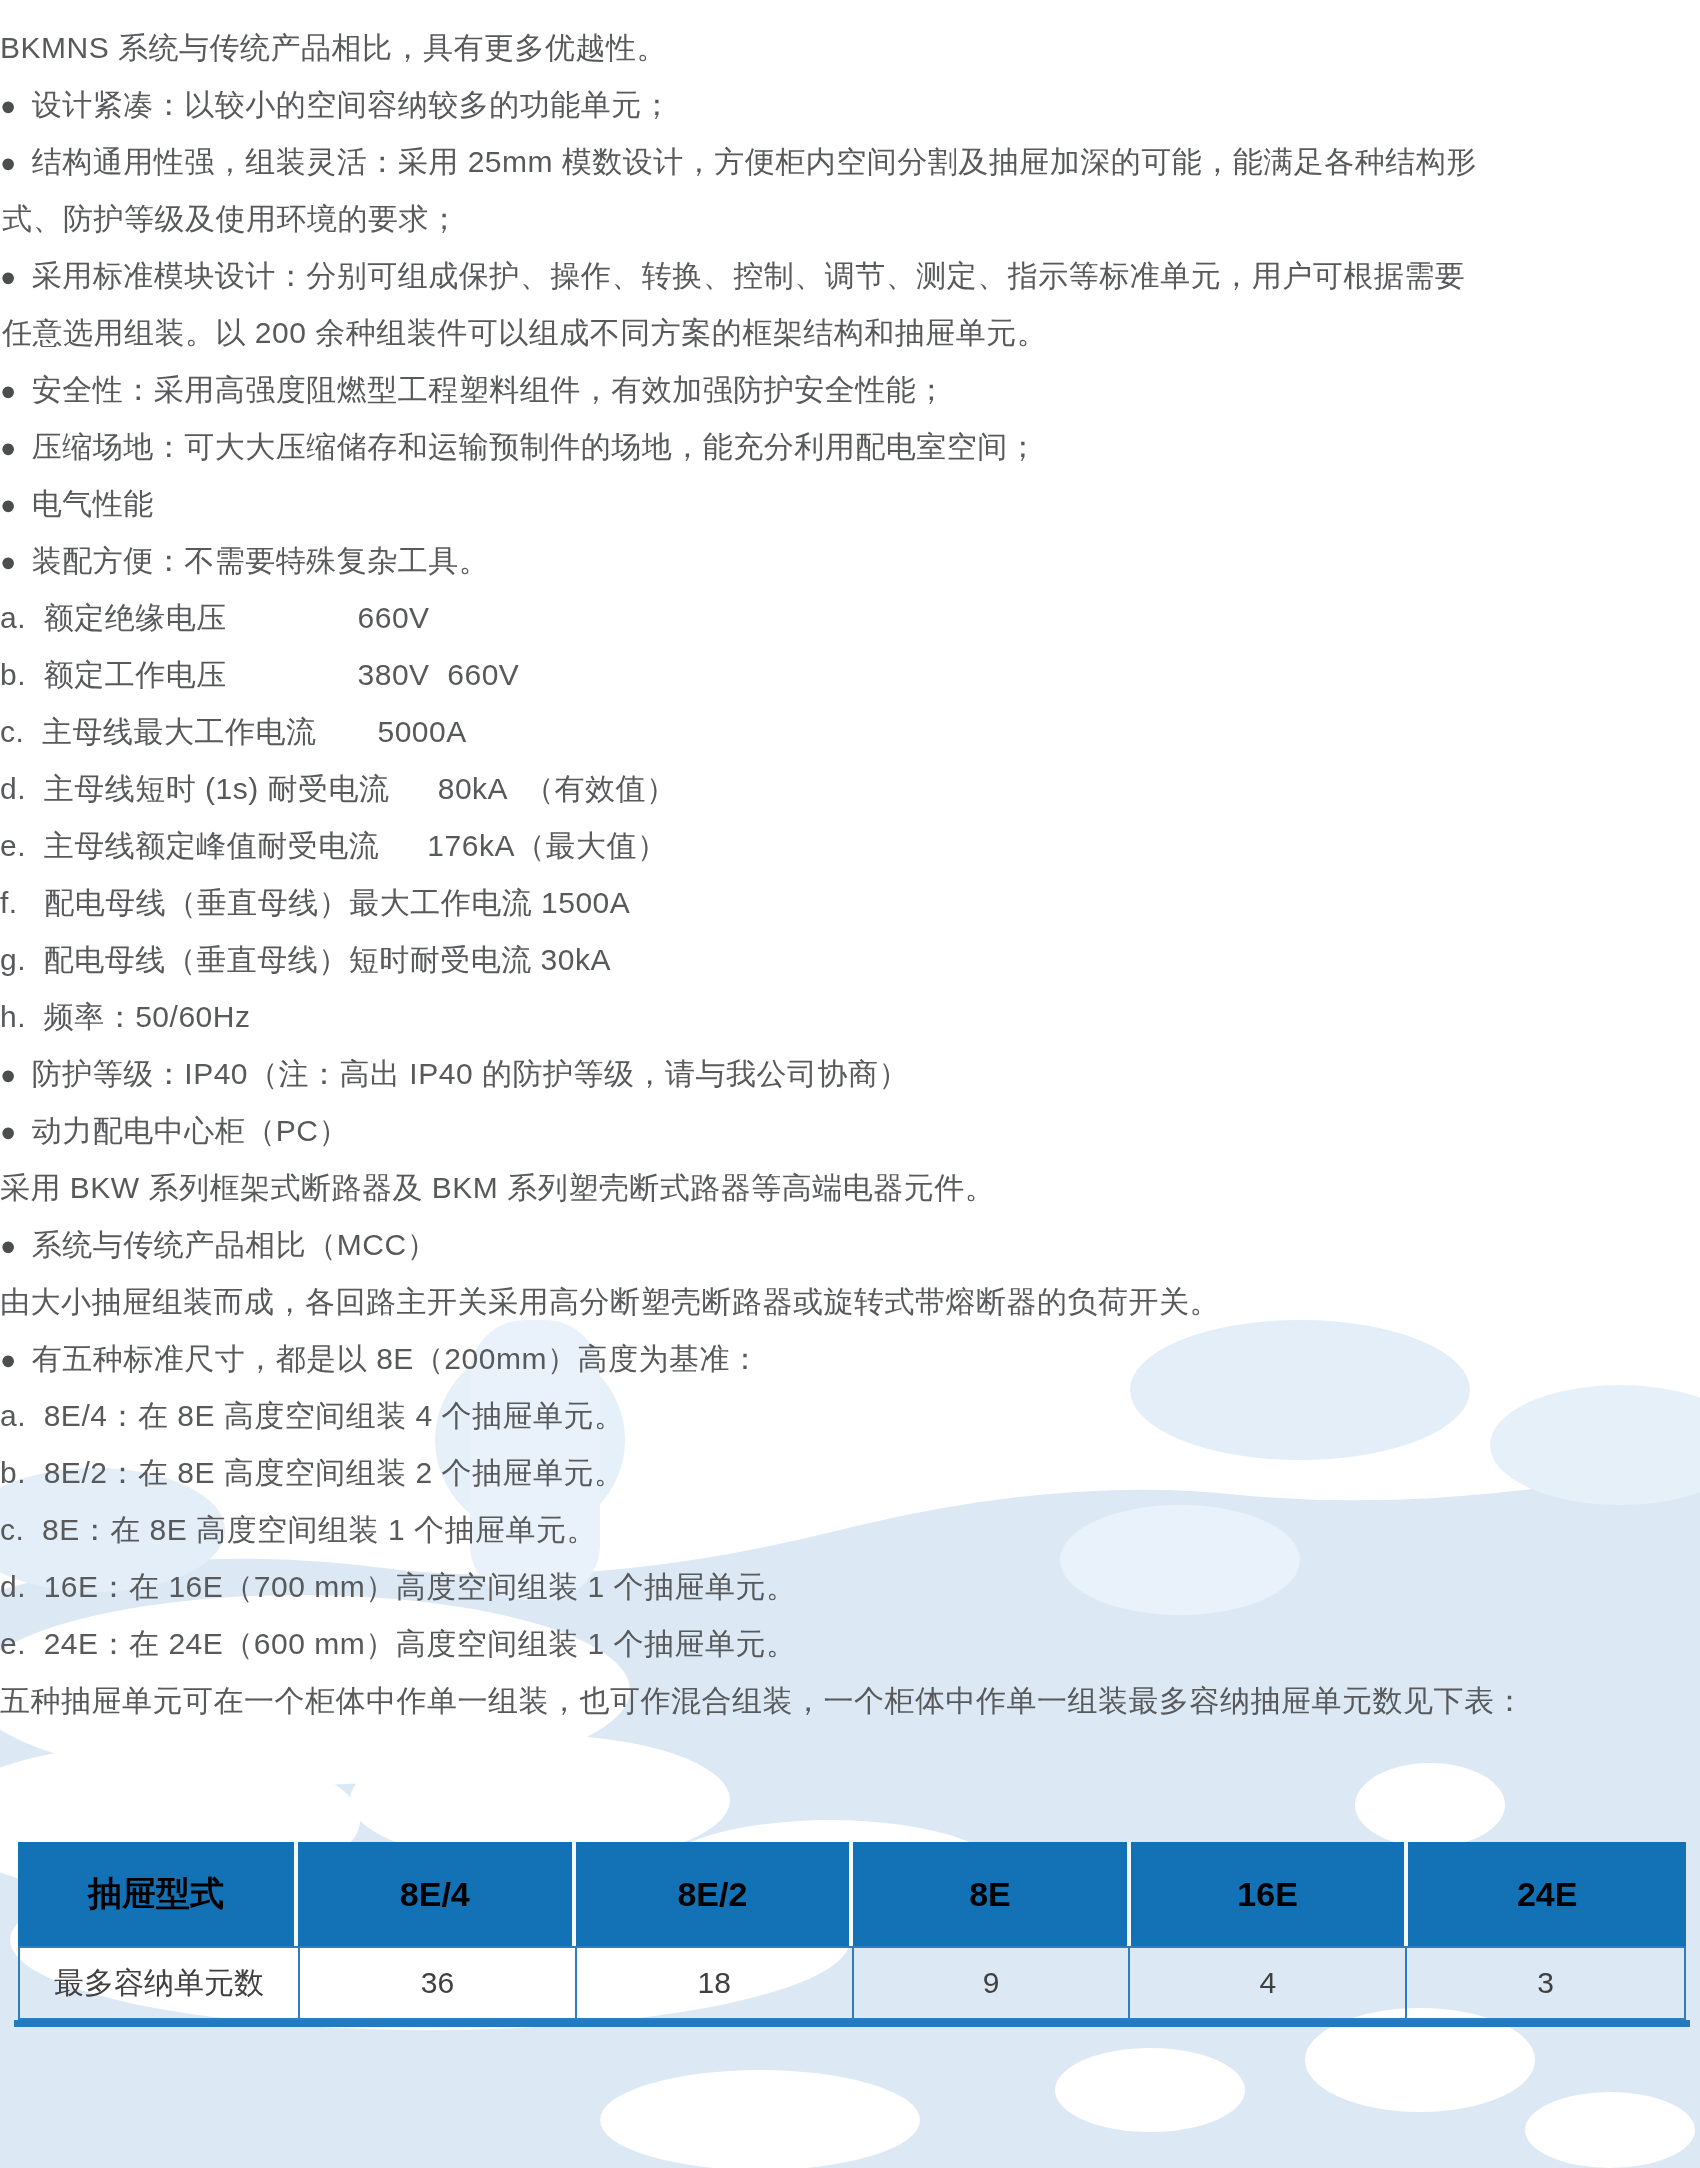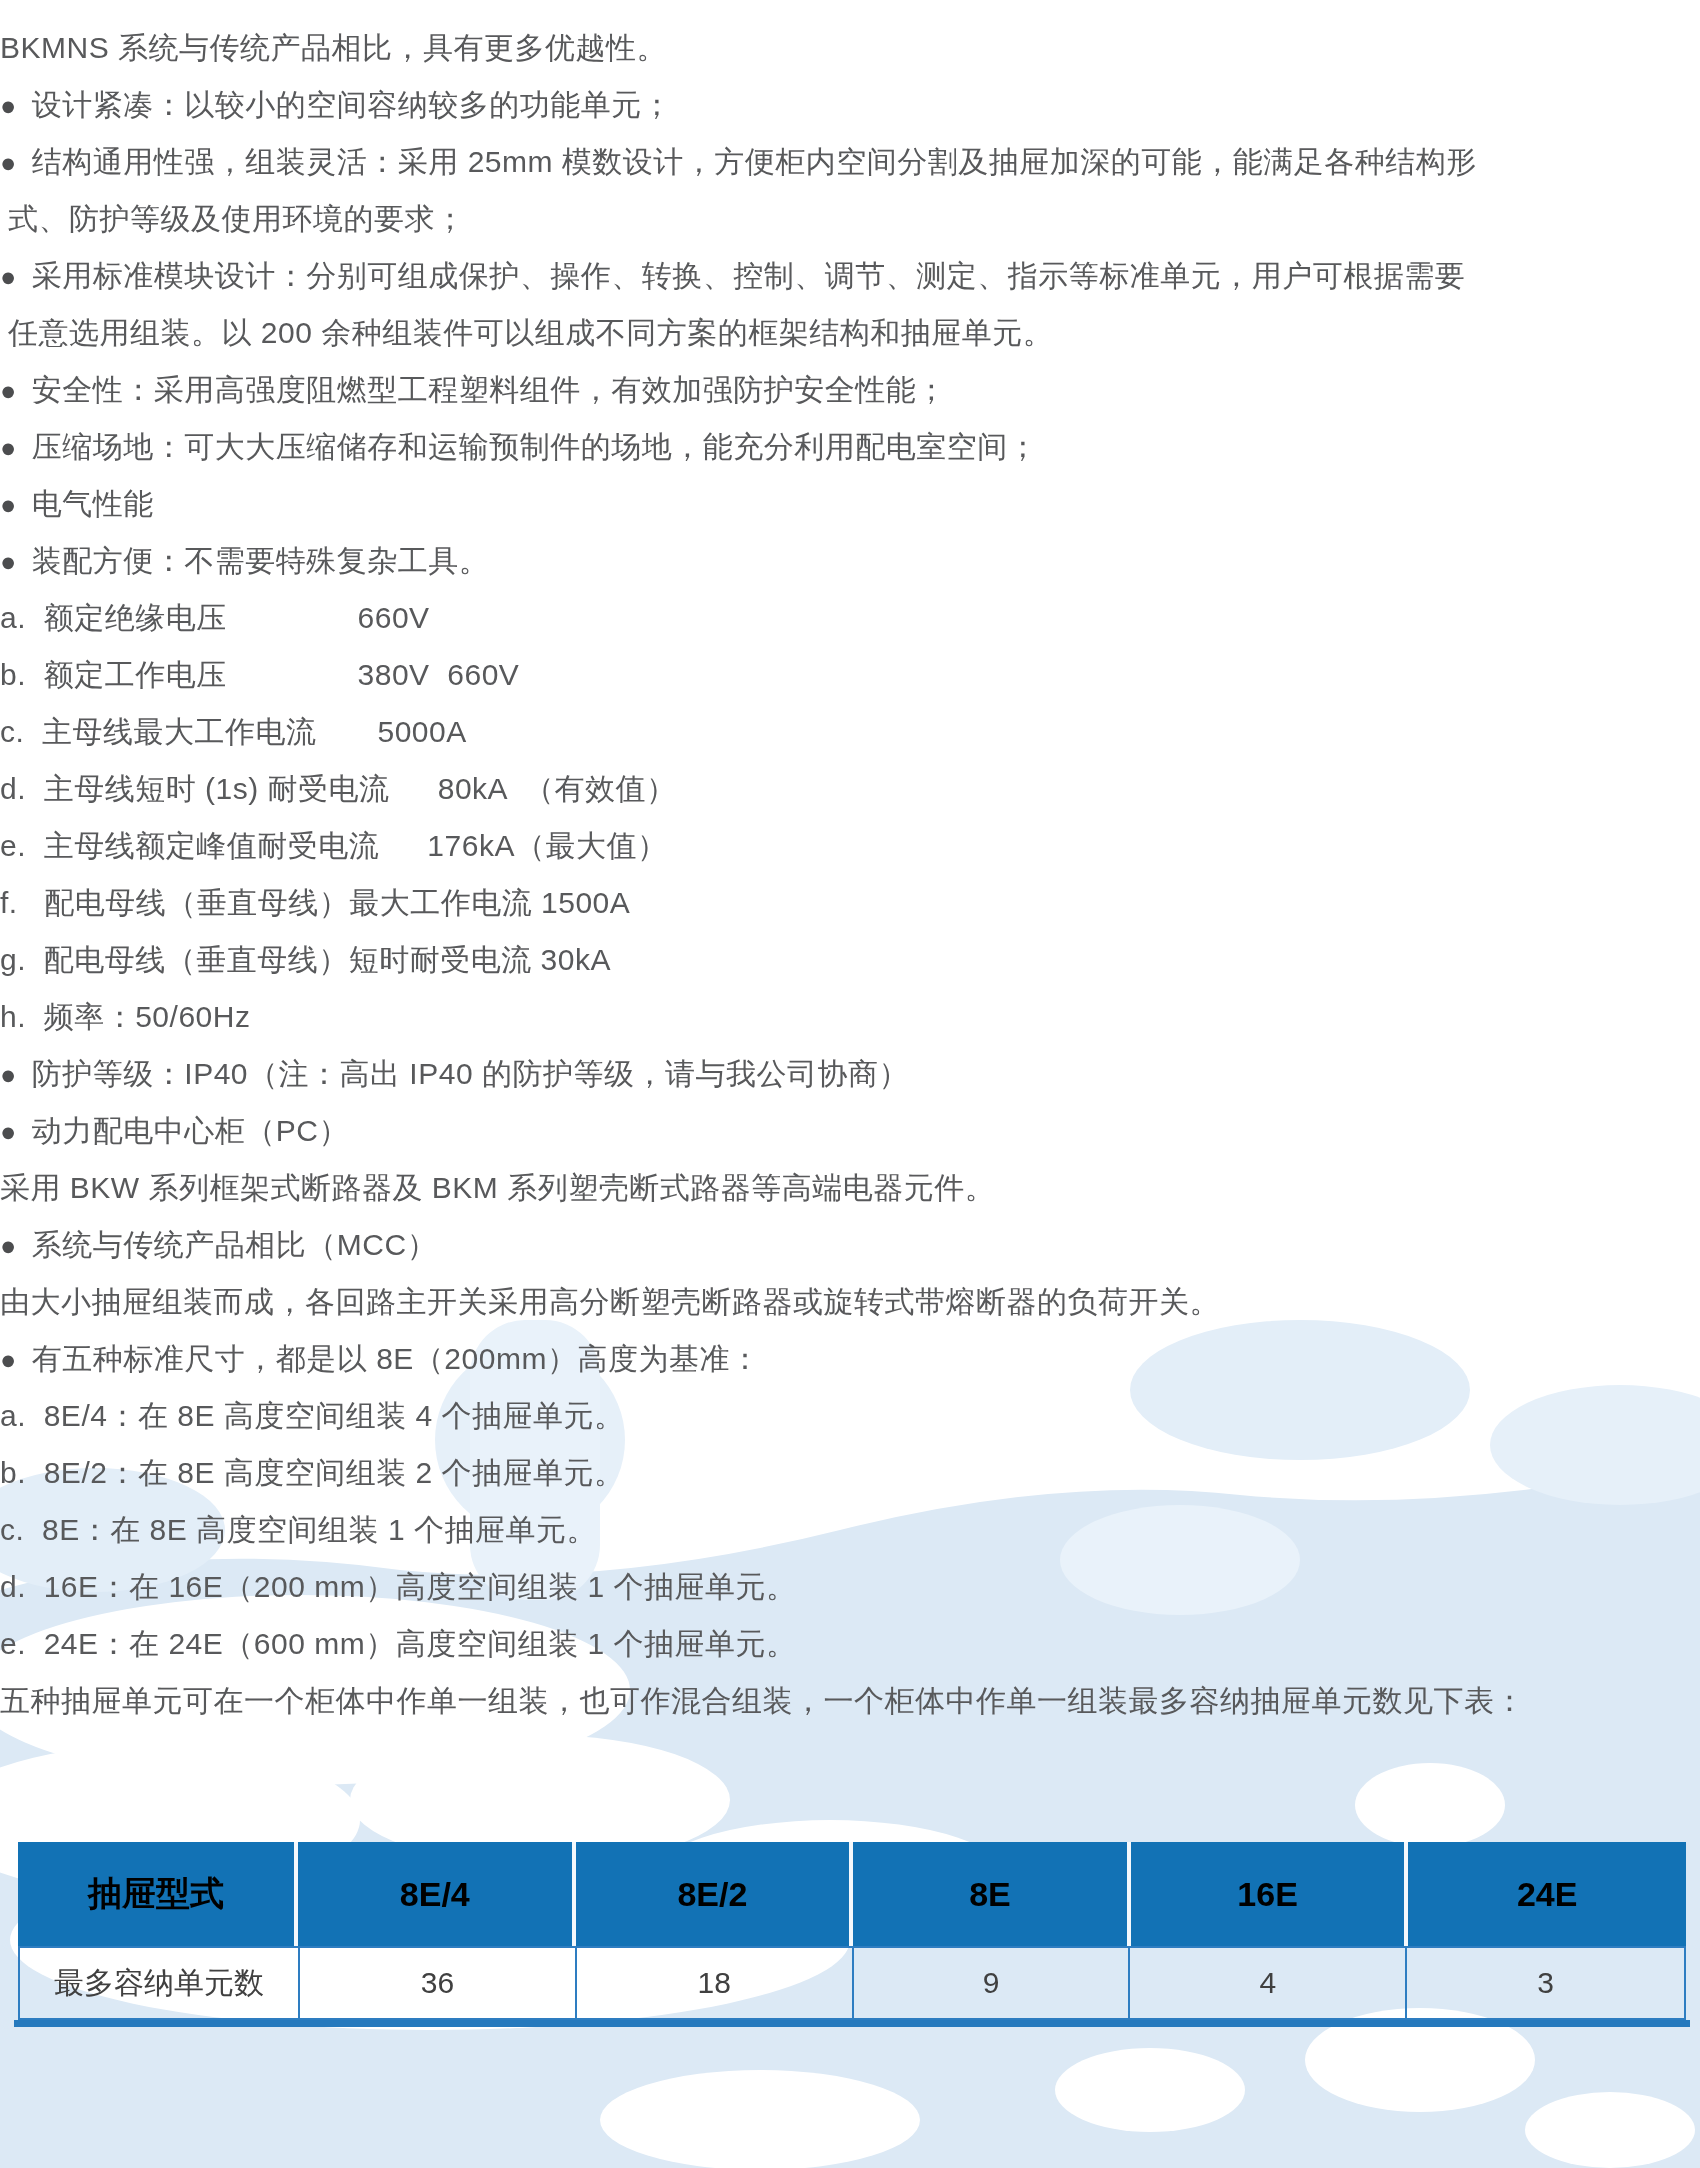--- a/index.html
+++ b/index.html
@@ -4,21 +4,21 @@
 <style>
   html,body{margin:0;padding:0;background:#ffffff;}
   .page{
     position:relative;width:1700px;height:2168px;background:#ffffff;
     overflow:hidden;font-family:"Liberation Sans","DejaVu Sans",sans-serif;
   }
   .wm{position:absolute;left:0;top:1260px;width:1700px;height:908px;pointer-events:none;}
   .lines{position:absolute;left:0;top:19px;width:1700px;}
   .line{height:57px;line-height:57px;font-size:30px;color:#58595b;white-space:pre;letter-spacing:.5px;}
   .line.para,.line.bullet{}
-  .line.flush{padding-left:8px;}
+  .line.flush{padding-left:2px;}
   .dot{display:inline-block;margin-right:15px;font-size:27px;color:#4c4d4f;}
   .tbl{position:absolute;left:18px;top:1842px;width:1668px;}
   .hrow,.brow{display:grid;grid-template-columns:280px 1fr 1fr 1fr 1fr 1fr;box-sizing:border-box;}
   .hrow{height:104px;}
   .th{
     background:#1272b5;color:#000000;font-size:34px;font-weight:bold;
     display:flex;align-items:center;justify-content:center;
     border-right:4px solid #f4f8fc;box-sizing:border-box;
   }
   .th:last-child{border-right:none;}
@@ -77,21 +77,21 @@
       <div class="line para"><span>h.  频率：50/60Hz</span></div>
       <div class="line bullet"><span class="dot">●</span><span>防护等级：IP40（注：高出 IP40 的防护等级，请与我公司协商）</span></div>
       <div class="line bullet"><span class="dot">●</span><span>动力配电中心柜（PC）</span></div>
       <div class="line para"><span>采用 BKW 系列框架式断路器及 BKM 系列塑壳断式路器等高端电器元件。</span></div>
       <div class="line bullet"><span class="dot">●</span><span>系统与传统产品相比（MCC）</span></div>
       <div class="line para"><span>由大小抽屉组装而成，各回路主开关采用高分断塑壳断路器或旋转式带熔断器的负荷开关。</span></div>
       <div class="line bullet"><span class="dot">●</span><span>有五种标准尺寸，都是以 8E（200mm）高度为基准：</span></div>
       <div class="line para"><span>a.  8E/4：在 8E 高度空间组装 4 个抽屉单元。</span></div>
       <div class="line para"><span>b.  8E/2：在 8E 高度空间组装 2 个抽屉单元。</span></div>
       <div class="line para"><span>c.  8E：在 8E 高度空间组装 1 个抽屉单元。</span></div>
-      <div class="line para"><span>d.  16E：在 16E（200 mm）高度空间组装 1 个抽屉单元。</span></div>
+      <div class="line para"><span>d.  16E：在 16E（700 mm）高度空间组装 1 个抽屉单元。</span></div>
       <div class="line para"><span>e.  24E：在 24E（600 mm）高度空间组装 1 个抽屉单元。</span></div>
       <div class="line para"><span>五种抽屉单元可在一个柜体中作单一组装，也可作混合组装，一个柜体中作单一组装最多容纳抽屉单元数见下表：</span></div>
     </div>
 
   <div class="tbl">
     <div class="hrow">
         <div class="th">抽屉型式</div>
         <div class="th">8E/4</div>
         <div class="th">8E/2</div>
         <div class="th">8E</div>

